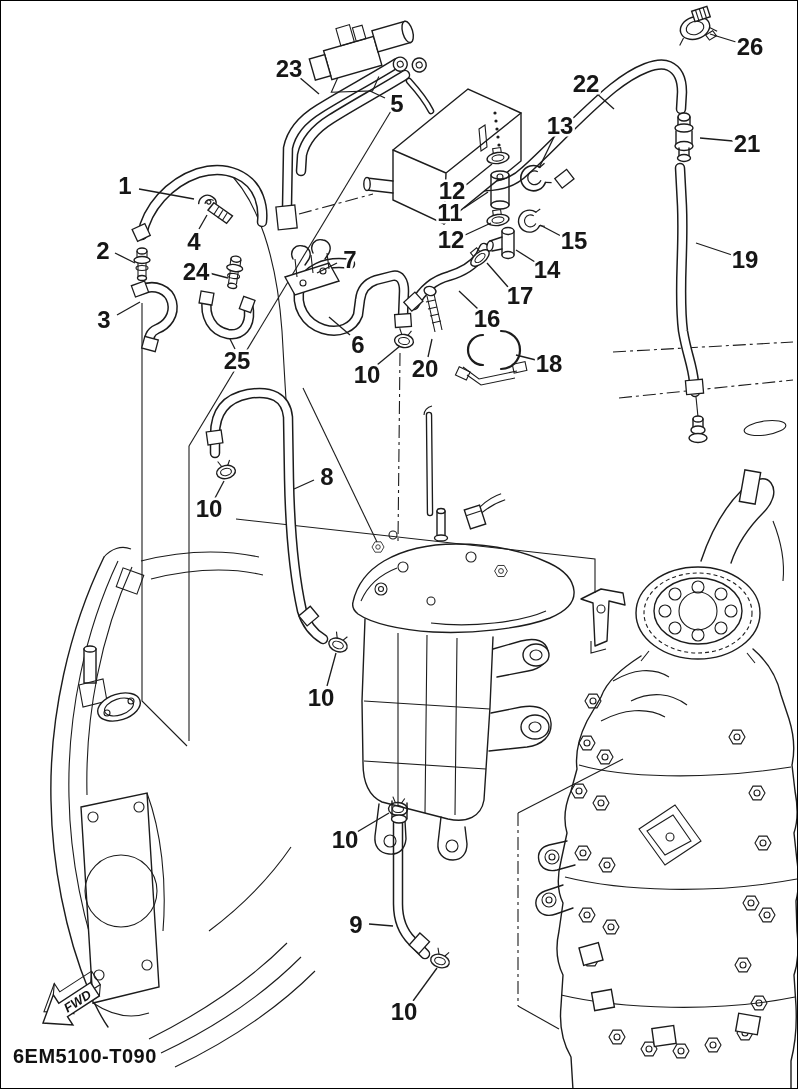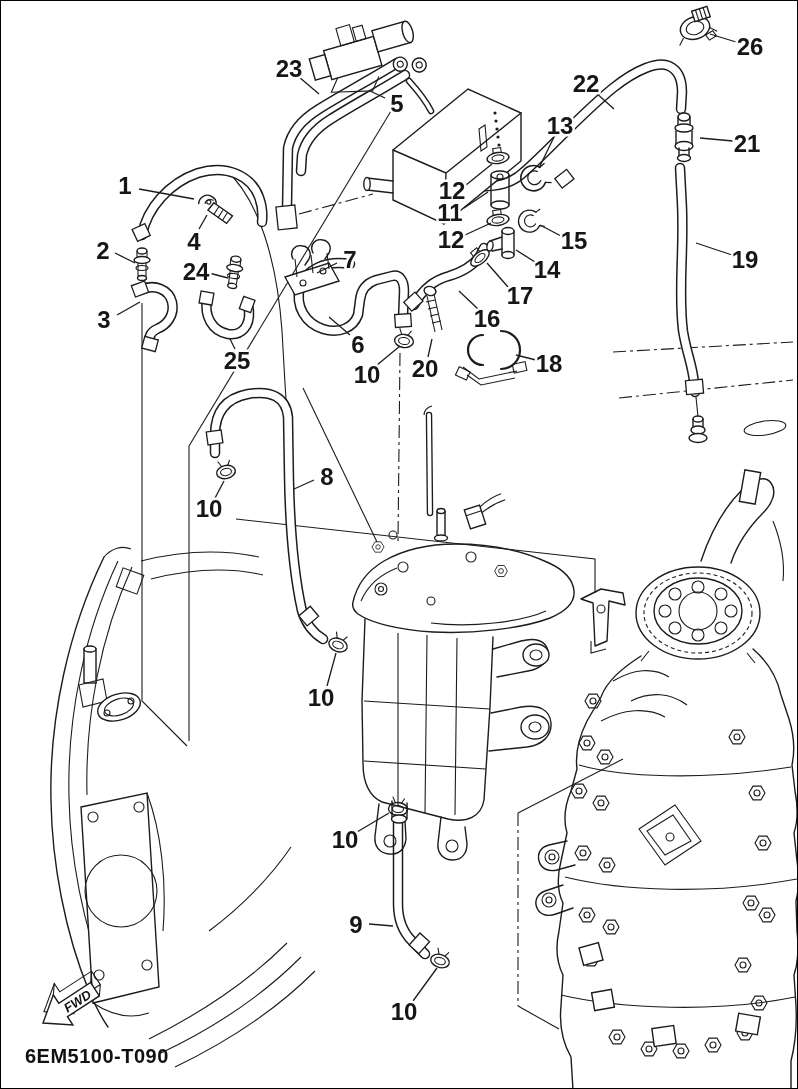--- a/index.html
+++ b/index.html
@@ -10,21 +10,21 @@
   .thin{stroke:#1c1c1c;stroke-width:1.1;fill:none;}
   .dd{stroke:#1c1c1c;stroke-width:1.1;fill:none;stroke-dasharray:13 4 3 4;}
   .hose-o{stroke:#1c1c1c;stroke-width:10.5;fill:none;stroke-linecap:round;}
   .hose-i{stroke:#ffffff;stroke-width:7.5;fill:none;stroke-linecap:round;}
   .tube-o{stroke:#1c1c1c;stroke-width:6.5;fill:none;stroke-linecap:round;}
   .tube-i{stroke:#ffffff;stroke-width:3.8;fill:none;stroke-linecap:round;}
   .cap{fill:#fff;stroke:#1c1c1c;stroke-width:1.3;}
   .wht{fill:#fff;stroke:#1c1c1c;stroke-width:1.4;}
   .callout-text{font:600 24px "Liberation Sans",sans-serif;fill:#161616;paint-order:stroke;stroke:#fff;stroke-width:5px;stroke-linejoin:round;}
   .leader{stroke:#1c1c1c;stroke-width:1.3;}
-  .part-code{position:absolute;left:24px;top:1044px;font:700 20px "Liberation Sans",sans-serif;
+  .part-code{position:absolute;left:12px;top:1044px;font:700 20px "Liberation Sans",sans-serif;
              letter-spacing:.5px;color:#111;}
   .fwd-text{font:italic 700 13px "Liberation Sans",sans-serif;fill:#111;}
 </style>
 </head>
 <body>
 
 <div id="page">
 <svg id="diagram-svg" width="798" height="1089" viewBox="0 0 798 1089">
 
   <defs>

